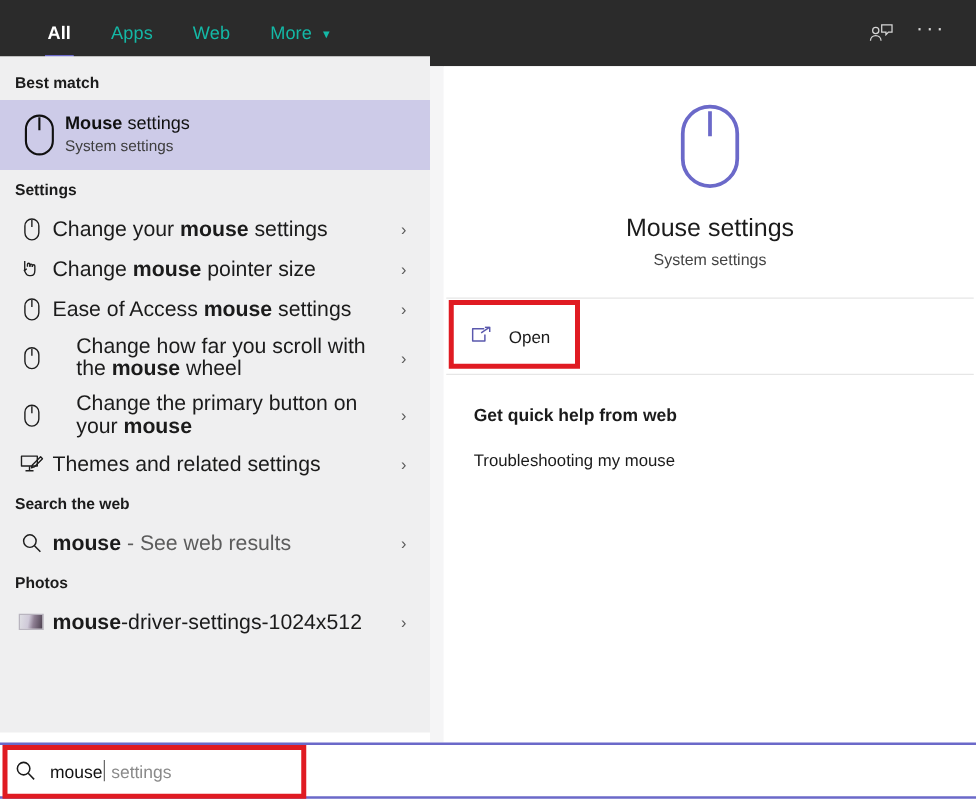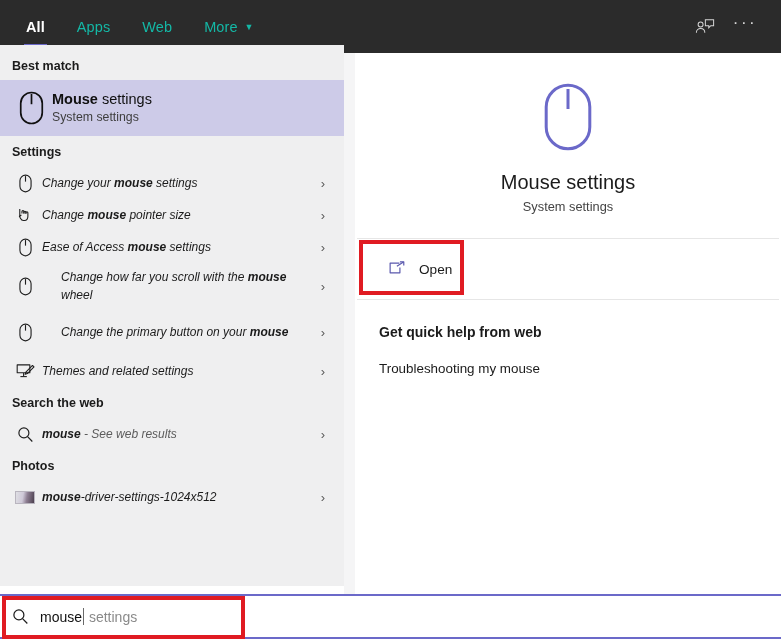--- a/index.html
+++ b/index.html
@@ -25,20 +25,21 @@
   
   .header {
     position: absolute;
     left: 0; top: 0;
     width: 781px;
     height: 53px;
     background: #2b2b2b;
     display: flex;
     align-items: center;
     box-sizing: border-box;
+    padding-left: 12px;
   }
   .tabs {
     display: flex;
     align-items: center;
     height: 53px;
     padding-left: 10px;
   }
   .tab {
     position: relative;
     height: 53px;
@@ -127,25 +128,24 @@
     width: 30px;
     min-width: 30px;
     height: 26px;
     display: flex;
     align-items: center;
     justify-content: center;
     color: #1e1e1e;
   }
   .row .txt {
     flex: 1;
-    font-size: 12px;
+    font-size: 17px;
     color: #1b1b1b;
     line-height: 17px;
     padding-left: 2px;
-    font-style: italic;
   }
   .row .txt b { font-weight: bold; }
   .row .arrow {
     width: 26px;
     min-width: 26px;
     text-align: center;
     color: #5b5b5b;
     font-size: 13px;
   }
   .row.two-line { height: 46px; align-items: center; }
@@ -237,21 +237,21 @@
   .action-strip {
     position: relative;
     height: 60px;
   }
   .open-action {
     position: absolute;
     left: 9px; top: 6px;
     width: 100px; height: 48px;
     display: flex;
     align-items: center;
-    padding-left: 24px;
+    padding-left: 12px;
     box-sizing: border-box;
     cursor: default;
   }
   .open-action .oico { margin-right: 13px; display: flex; }
   .open-action .olabel { font-size: 13.6px; color: #1b1b1b; }
 
   .redbox {
     position: absolute;
     border: 4px solid #e01b22;
     box-sizing: border-box;

